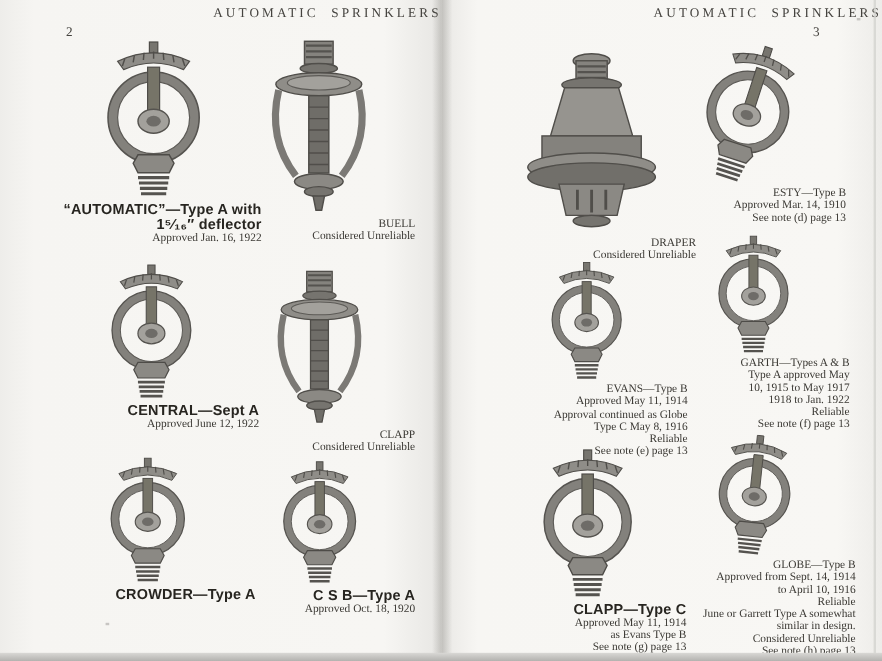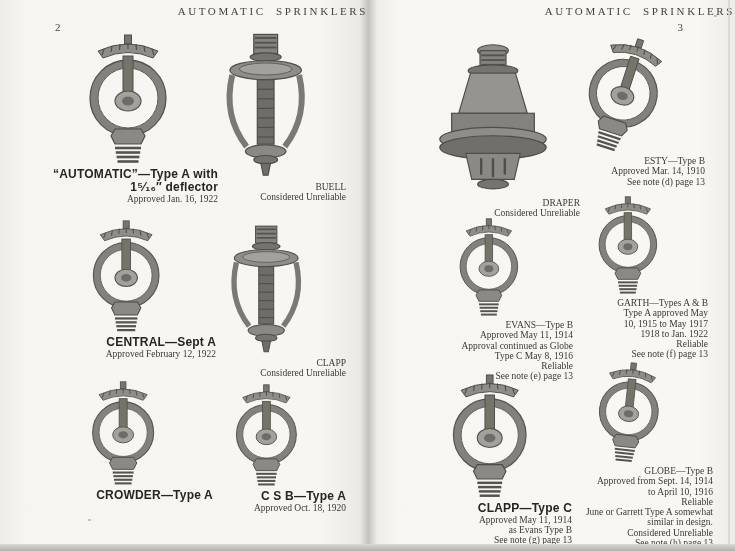--- a/index.html
+++ b/index.html
@@ -153,21 +153,21 @@
    <line x1="37" y1="114" x2="63" y2="114"></line>
                 <line x1="37.8" y1="118.5" x2="62.2" y2="118.5"></line>
    <line x1="38.6" y1="123" x2="61.4" y2="123"></line>
                 <line x1="39.5" y1="127.5" x2="60.5" y2="127.5"></line>
   </g>
  </g>
 </svg>
         </div>
         <div class="caption">
           <div class="cap-bold">CENTRAL—Sept A</div>
-          <div class="cap-serif">Approved February 12, 1922</div>
+          <div class="cap-serif">Approved June 12, 1922</div>
         </div>
       </div>
       <div class="figure fig-clapp">
         <div class="art">
 <svg viewBox="0 0 100 124" xmlns="http://www.w3.org/2000/svg">
  <rect x="40" y="2" width="20" height="16" fill="#85837e" stroke="#504e4a"></rect>
  <g stroke="#55534f" stroke-width="1.6">
   <line x1="41" y1="5" x2="59" y2="5"></line>
               <line x1="41" y1="9" x2="59" y2="9"></line>
   <line x1="41" y1="13" x2="59" y2="13"></line>

